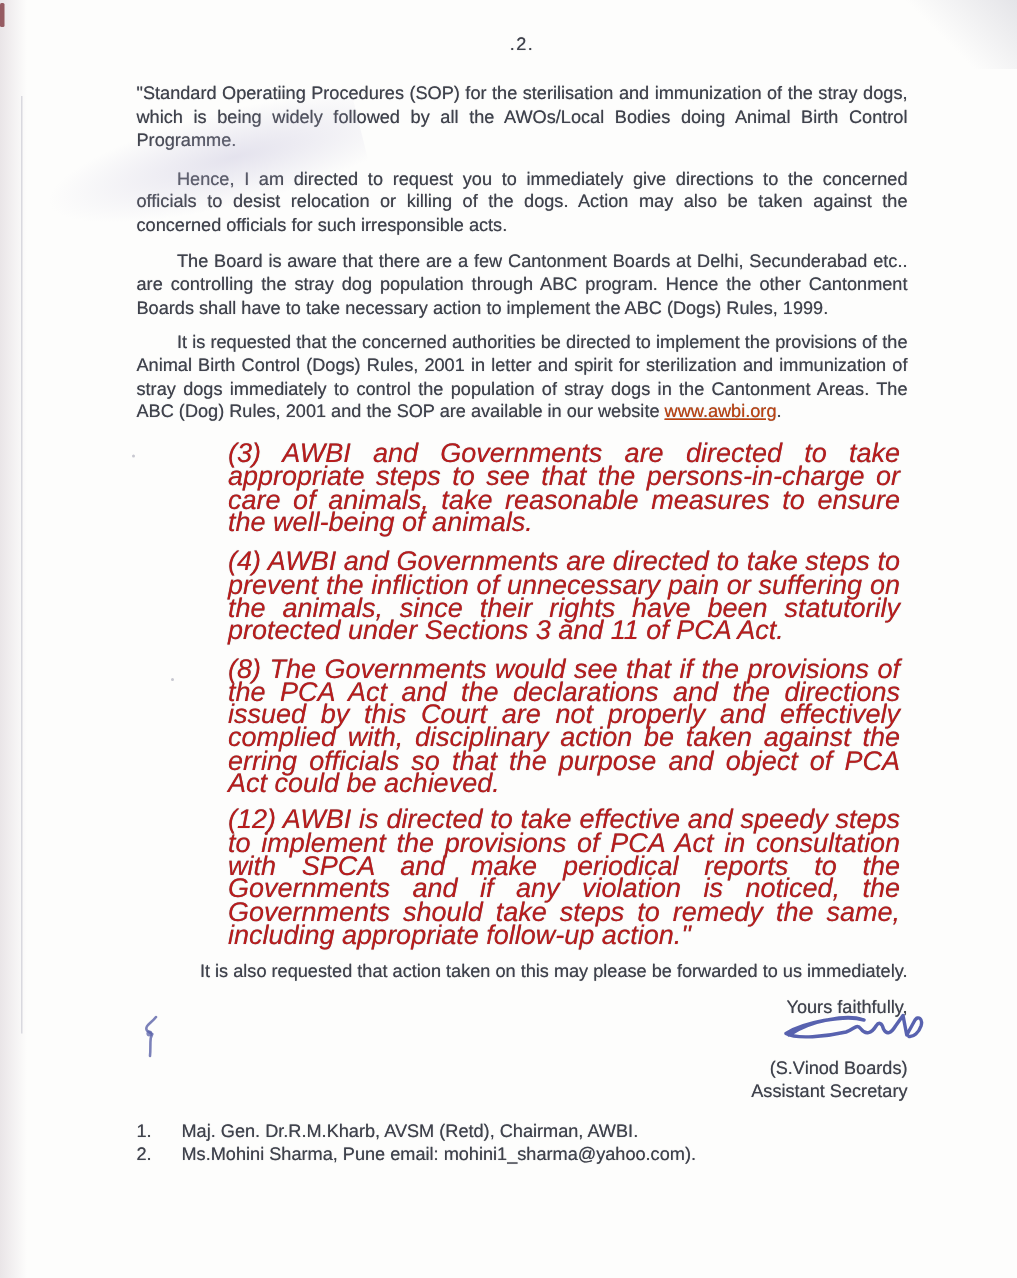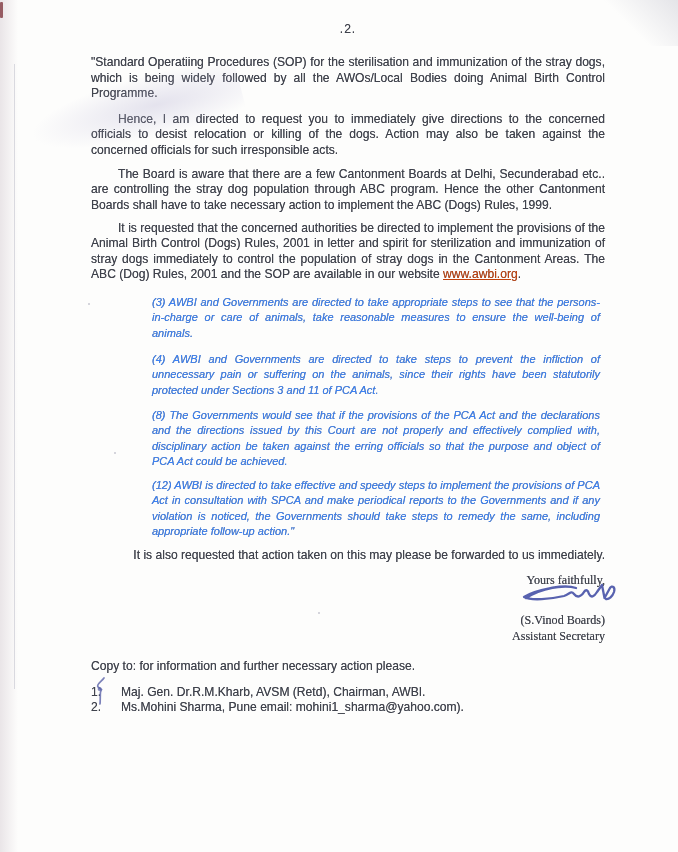--- a/index.html
+++ b/index.html
@@ -23,31 +23,31 @@
   .p1{margin-top:18px;}
   .ind{text-indent:27px;}
   .ind-lg{text-indent:57px;}
   .p3{margin-top:9px;}
   .p4{margin-top:8px;}
   .p5{margin-top:2px;}
   .quote{
     margin-left:61px;
     width:448px;
     font-style:italic;
-    font-size:11px;
-    color:#3b82f6;
+    font-size:18px;
+    color:#b91c1c;
     text-align:justify;
   }
   .q1{margin-top:13px;}
   .q2{margin-top:11px;}
   .q3{margin-top:10px;}
   .q4{margin-top:9px;font-style:italic;}
   .closing{margin-top:9px;text-align:right;}
   .sig-block{text-align:right;margin-top:9px;}
-  .sig-line{margin:0;text-align:right;font-family:Liberation Serif, serif;}
+  .sig-line{margin:0;text-align:right;}
   .sig-svg{display:inline-block;margin:-7px -14px -4px 0;}
   .weblink{text-decoration:underline;cursor:pointer;color:#c2410c;}
   .copy-line{margin-top:15px;text-align:left;}
   .recipients{margin-top:11px;}
   .recipient{display:flex;}
   .recipient .num{width:30px;flex:0 0 30px;}
   .recipient .txt{flex:1;text-align:left;}
   
   .artifact{position:absolute;pointer-events:none;}
   .corner-mark{left:0;top:2px;width:3px;height:16px;background:#87424a;border-radius:1px;opacity:.85;}
@@ -101,21 +101,20 @@
     <p class="sig-line">Yours faithfully,</p>
     <span class="sig-svg">
       <svg width="100" height="28" viewBox="0 0 100 28">
         <path d="M7 17 C 22 7, 46 3, 57 7 C 44 3, 16 9, 5 16 C 12 20, 32 18, 45 15 C 51 13, 52 9, 55 13 C 58 17, 62 16, 65 11 C 67 8, 69 9, 70 13 C 72 17, 75 16, 78 11 L 83 4 L 85.5 17 L 91 7 C 93 4, 96.5 6, 95 11 C 93.5 15.5, 90 18.5, 87 18" fill="none" stroke="#4a55a8" stroke-width="2.3" stroke-linecap="round" stroke-linejoin="round" opacity="0.92"></path>
       </svg>
     </span>
     <p class="sig-line">(S.Vinod Boards)</p>
     <p class="sig-line">Assistant Secretary</p>
   </div>
 
-  <p class="copy-line">Copy to: for information and further necessary action please.</p>
 
   <div class="recipients">
     <div class="recipient">
       <span class="num">1.</span>
       <span class="txt">Maj. Gen. Dr.R.M.Kharb, AVSM (Retd), Chairman, AWBI.</span>
     </div>
     <div class="recipient">
       <span class="num">2.</span>
       <span class="txt">Ms.Mohini Sharma, Pune email: mohini1_sharma@yahoo.com).</span>
     </div>

